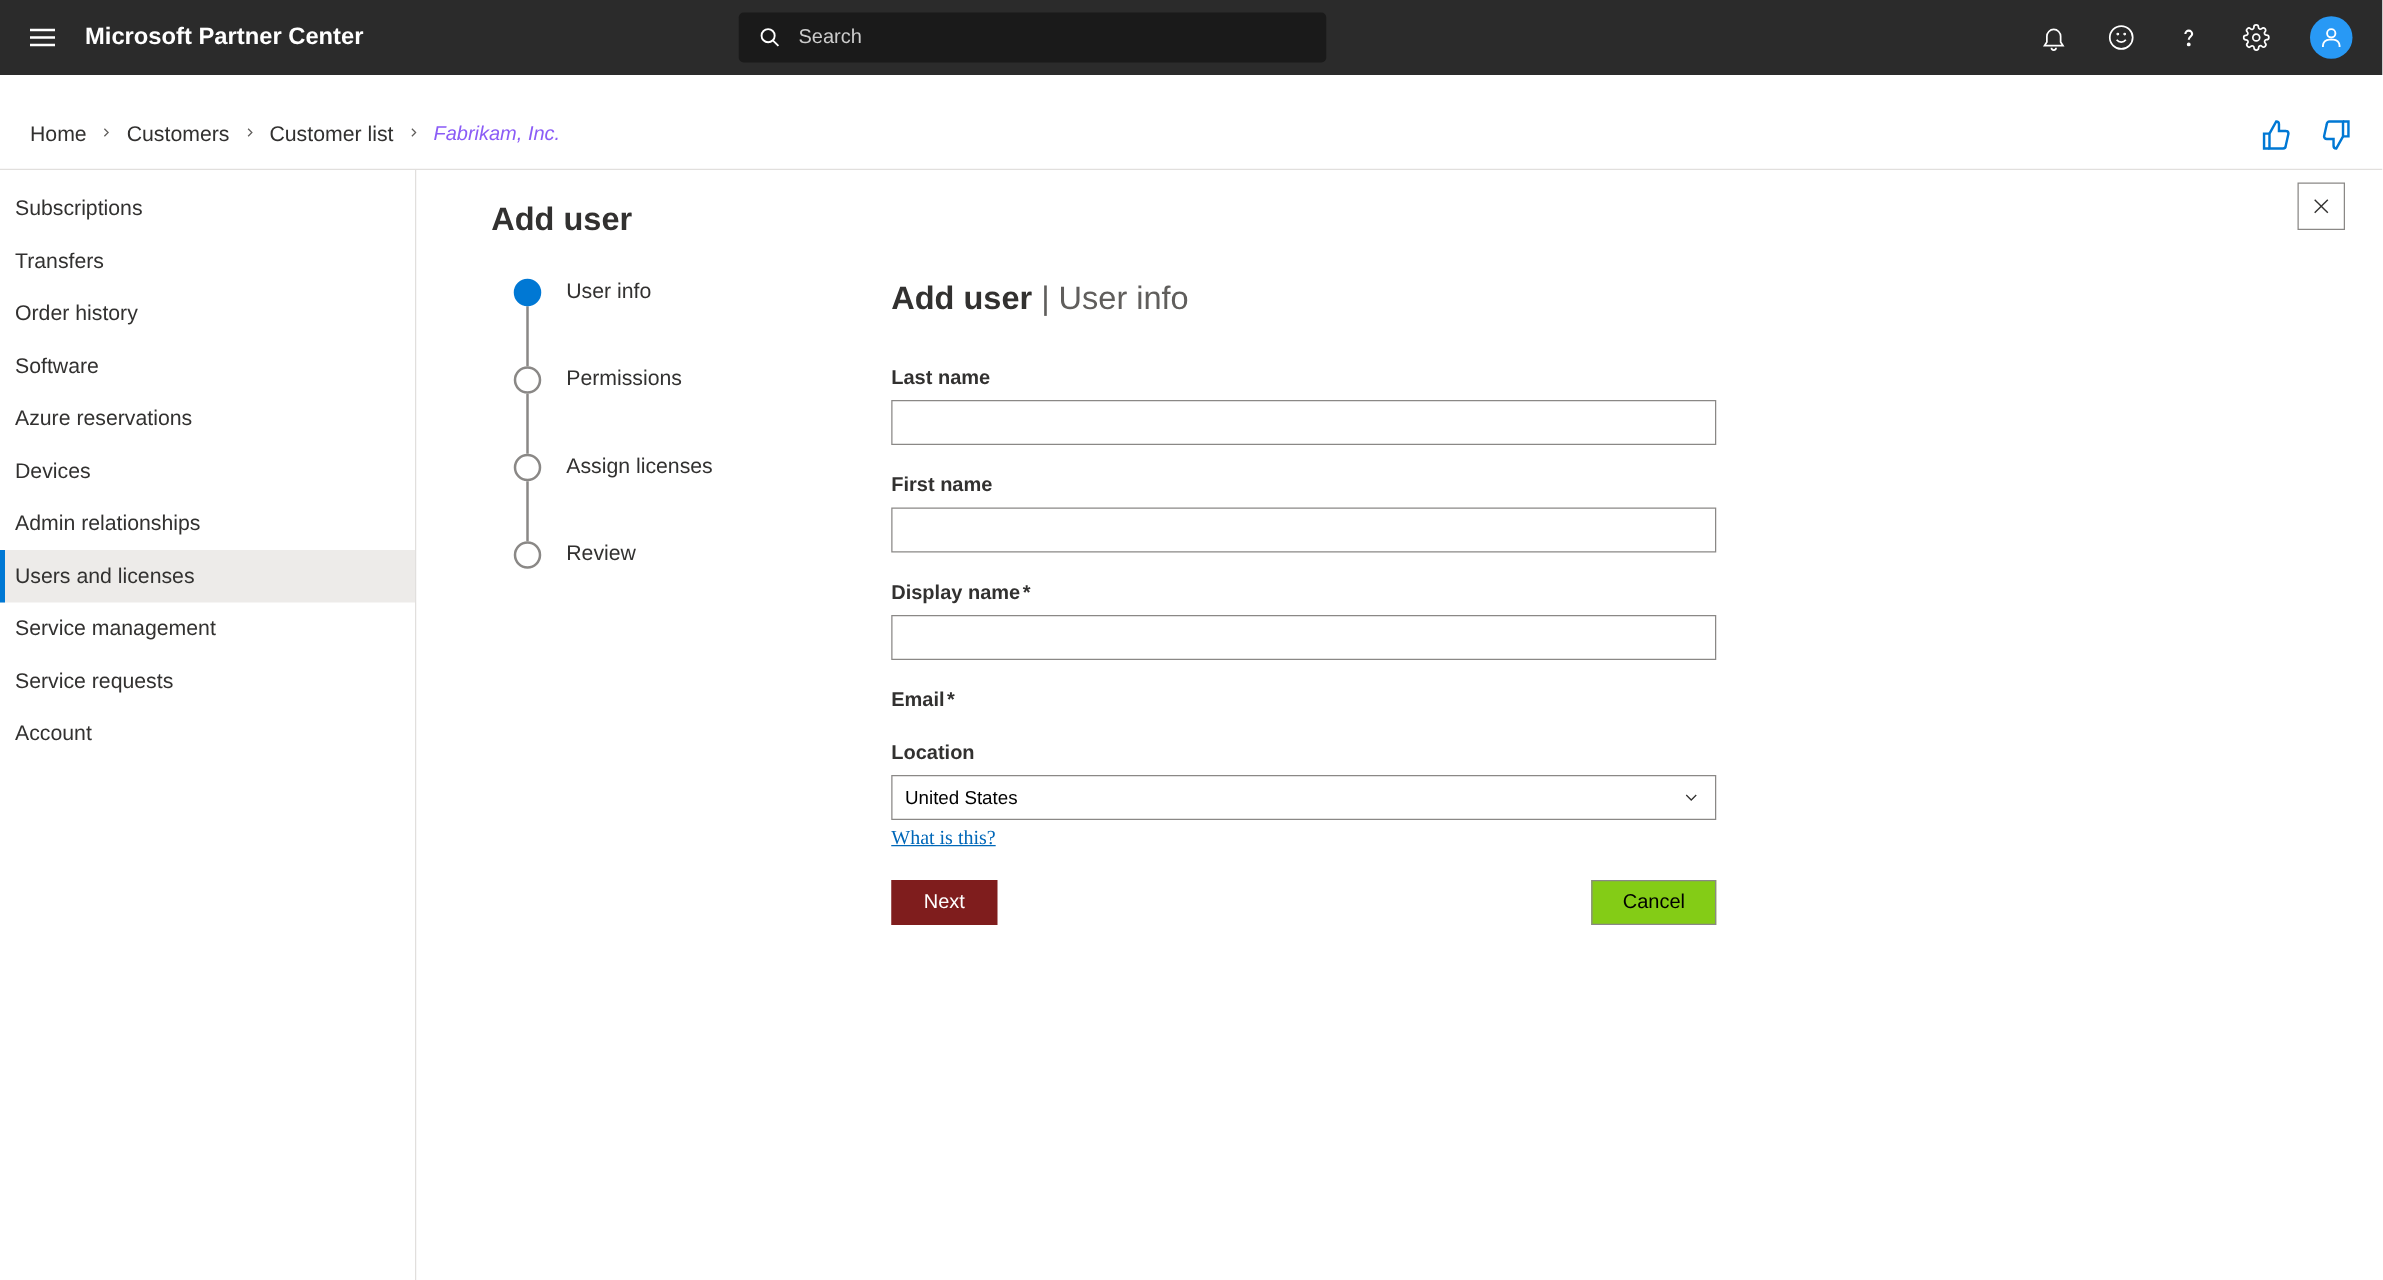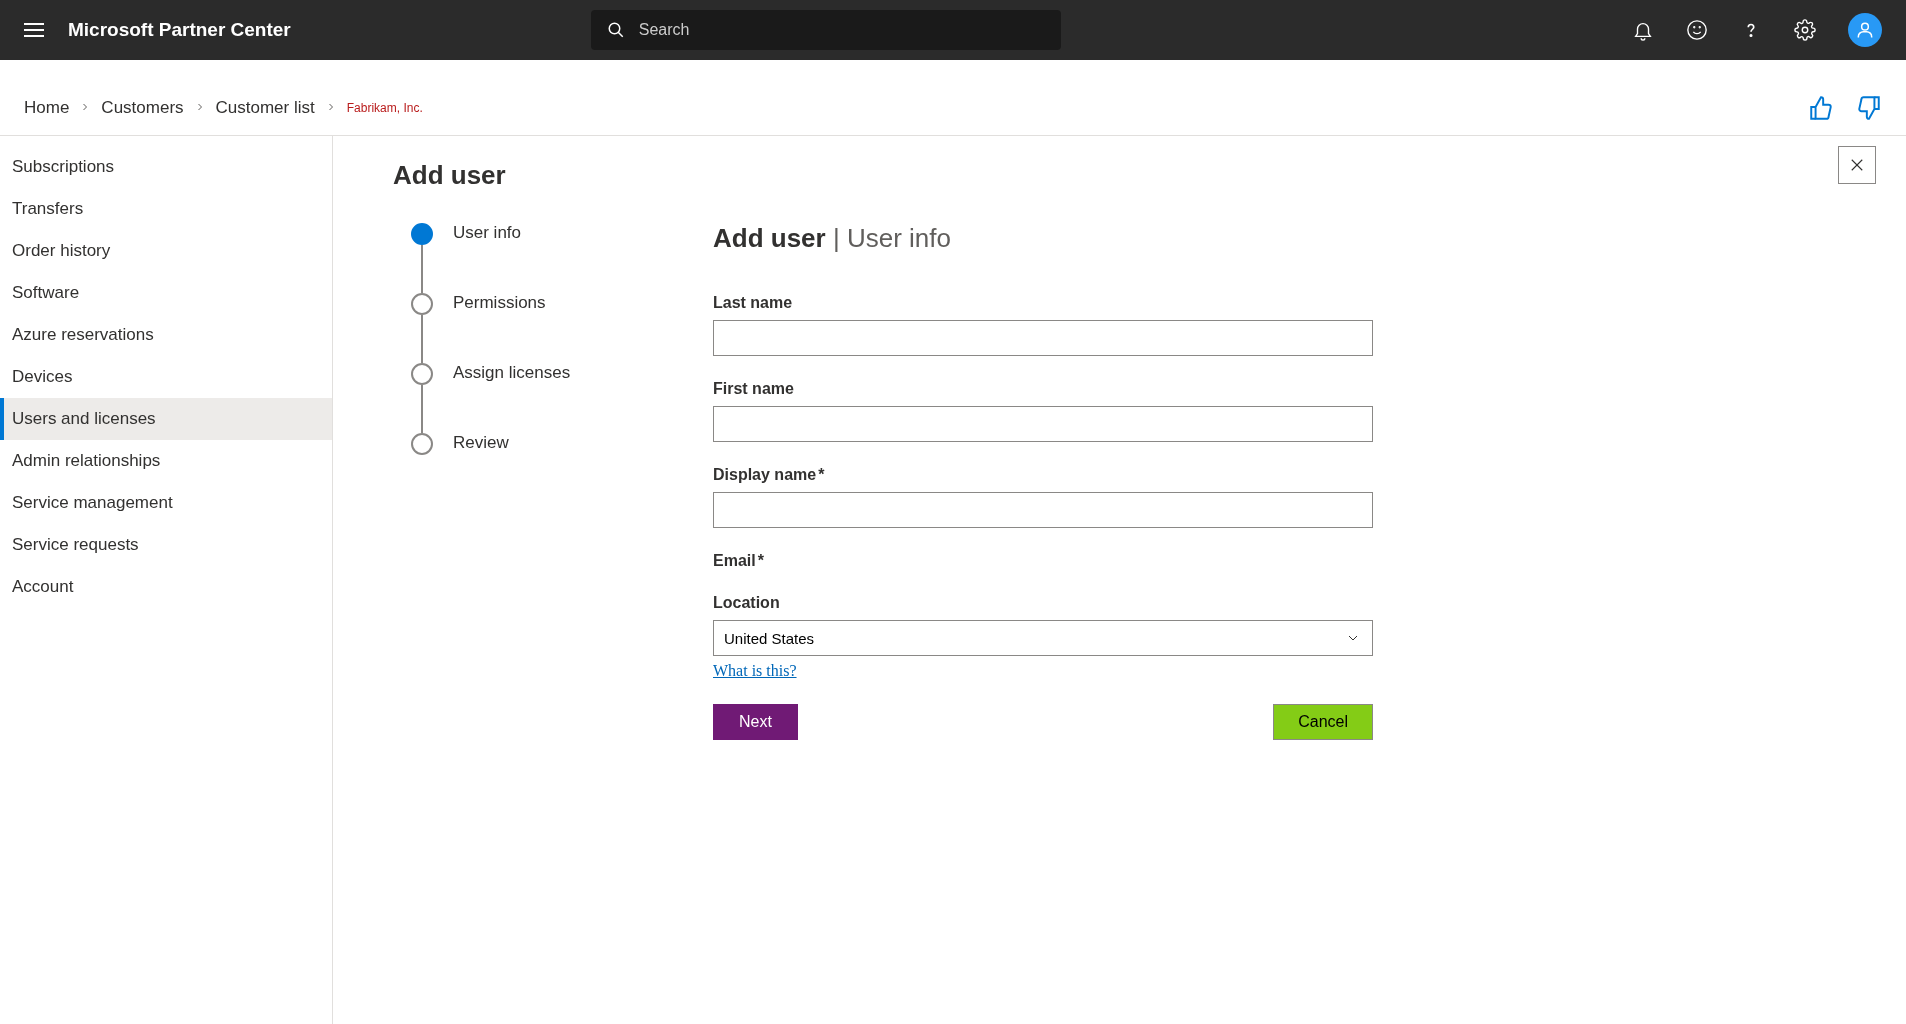--- a/index.html
+++ b/index.html
@@ -15,21 +15,21 @@
   .search-box input { background: transparent; border: none; outline: none; color: #fff; font-size: 16px; flex: 1; }
   .search-box input::placeholder { color: #ccc; }
   .topbar-icons { margin-left: auto; display: flex; align-items: center; gap: 32px; }
   .topbar-icons .icon-btn { color: #fff; cursor: pointer; display: flex; align-items: center; justify-content: center; }
   .avatar { width: 34px; height: 34px; border-radius: 50%; background: #2899f5; display: flex; align-items: center; justify-content: center; }
 
   
   .crumbbar { border-bottom: 1px solid #e1dfdd; display: flex; align-items: center; padding: 0 24px; height: 56px; margin-top: 20px; }
   .crumb { font-size: 17px; color: #323130; cursor: pointer; }
   .crumb-sep { margin: 0 10px; color: #605e5c; }
-  .crumb.current { color: #b91c1c; font-size: 12px; cursor: default; }
+  .crumb.current { color: #8b5cf6; font-size: 16px; cursor: default; font-style: italic; }
   .feedback { margin-left: auto; display: flex; gap: 22px; }
   .feedback svg { cursor: pointer; }
 
   
   .main { display: flex; }
   .sidebar { width: 333px; border-right: 1px solid #e1dfdd; padding-top: 10px; min-height: calc(100vh - 116px); }
   .side-item { padding: 11px 8px; font-size: 17px; cursor: pointer; border-left: 4px solid transparent; }
   .side-item.active { background: #edebe9; border-left: 4px solid #0078d4; }
 
   
@@ -56,21 +56,21 @@
   .field-label .req { margin-left: 2px; }
   .text-input { width: 100%; height: 36px; border: 1px solid #8a8886; padding: 0 10px; font-size: 15px; }
   .email-group { display: flex; }
   .email-group .text-input { flex: 1; }
   .email-domain { background: #f3f2f1; border: 1px solid #8a8886; border-left: none; display: flex; align-items: center; justify-content: center; padding: 0 40px; font-size: 15px; }
   .select-wrap { position: relative; }
   .select-wrap .text-input { padding-right: 40px; }
   .select-caret { position: absolute; right: 12px; top: 50%; transform: translateY(-50%); pointer-events: none; }
   .link { color: #0067b8; text-decoration: underline; font-size: 16px; cursor: pointer; display: inline-block; margin-top: 6px; font-family: Liberation Serif, serif; }
   .btn-row { display: flex; gap: 12px; margin-top: 20px; align-items: center; }
-  .btn-primary { background: #701a75; color: #fff; border: none; padding: 9px 26px; font-size: 16px; cursor: pointer; }
+  .btn-primary { background: #7f1d1d; color: #fff; border: none; padding: 9px 26px; font-size: 16px; cursor: pointer; }
   .btn-secondary { background: #84cc16; border: 1px solid #8a8886; padding: 8px 24px; font-size: 16px; cursor: pointer; margin-left: auto; }
 </style>
 </head>
 <body>
 
 <div class="topbar">
   <div class="hamburger">
     <span></span>
       <span></span>
       <span></span>
@@ -152,22 +152,22 @@
 </div>
 
 <div class="main">
   <div class="sidebar">
     <div class="side-item">Subscriptions</div>
     <div class="side-item">Transfers</div>
     <div class="side-item">Order history</div>
     <div class="side-item">Software</div>
     <div class="side-item">Azure reservations</div>
     <div class="side-item">Devices</div>
+    <div class="side-item">Admin relationships</div>
     <div class="side-item active">Users and licenses</div>
-    <div class="side-item">Admin relationships</div>
     <div class="side-item">Service management</div>
     <div class="side-item">Service requests</div>
     <div class="side-item">Account</div>
   </div>
 
   <div class="content">
     <div class="close-btn">
       <svg width="18" height="18" viewBox="0 0 24 24" fill="none" stroke="#323130" stroke-width="1.5">
           <line x1="5" y1="5" x2="19" y2="19"></line>
           <line x1="19" y1="5" x2="5" y2="19"></line>

